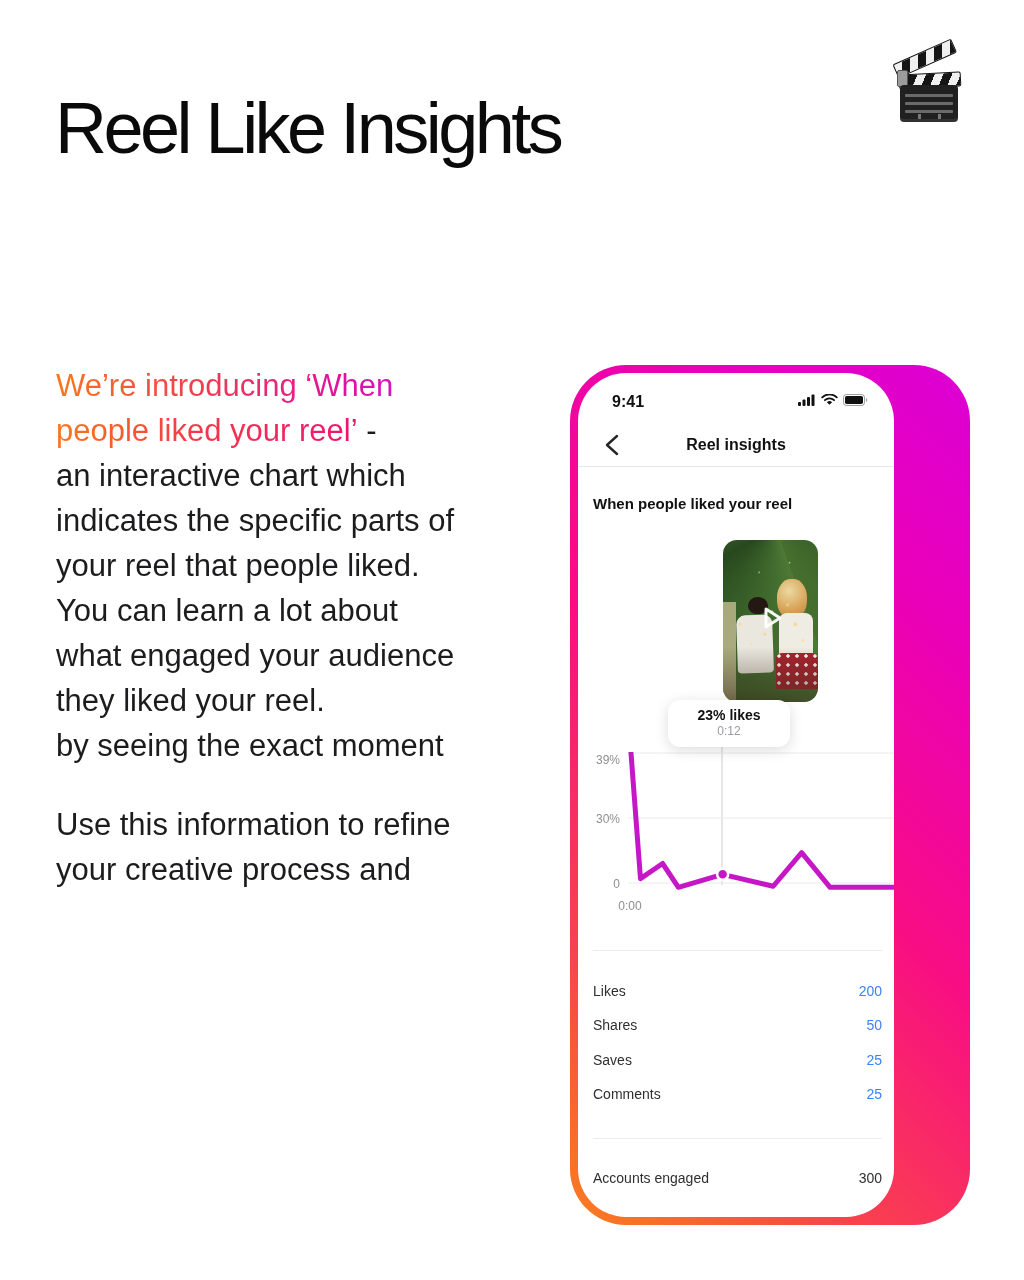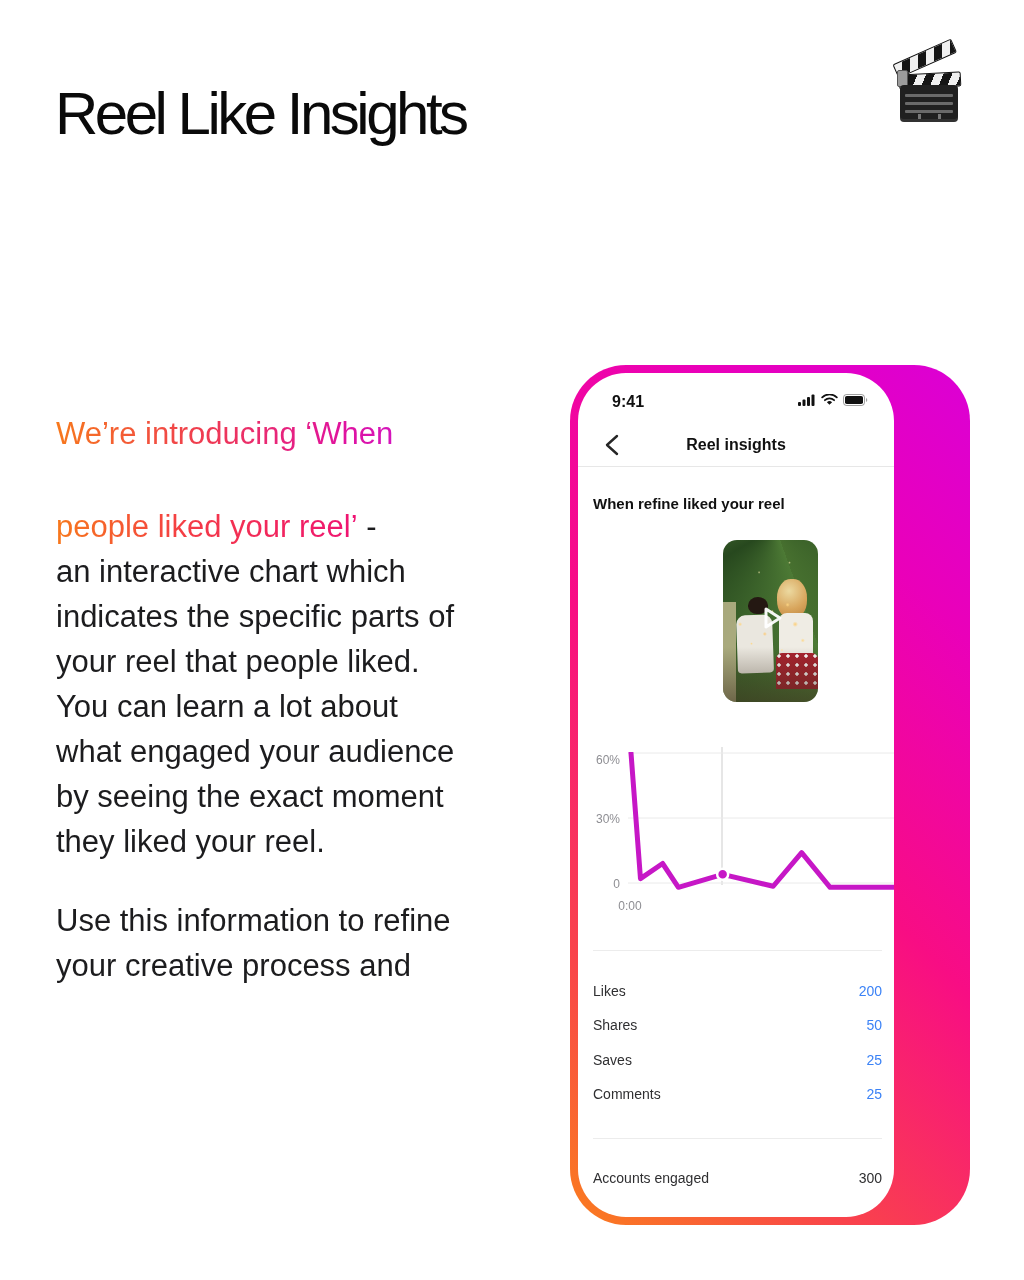--- a/index.html
+++ b/index.html
@@ -1,20 +1,20 @@
 <!DOCTYPE html>
 <html><head>
 <meta charset="utf-8">
 <style>
   html,body{margin:0;padding:0;background:#ffffff;}
   body{width:1024px;height:1280px;position:relative;overflow:hidden;
        font-family:"Liberation Sans","DejaVu Sans",sans-serif;color:#1b1b1b;}
 
   
-  .page-title{position:absolute;left:55px;top:44px;font-size:60px;font-weight:500;
+  .page-title{position:absolute;left:55px;top:44px;font-size:72px;font-weight:500;
               letter-spacing:-3.5px;color:#0a0a0a;line-height:1;}
   .clapper{position:absolute;left:897px;top:52px;width:68px;height:74px;}
   .clap-board{position:absolute;left:3px;top:33px;width:58px;height:37px;background:#202020;
               border-radius:4px;box-shadow:inset 0 -3px 0 rgba(255,255,255,.08);}
   .clap-board .bline{position:absolute;left:5px;right:5px;height:2.5px;background:#6a6a6a;border-radius:1px;}
   .clap-board .bline:nth-child(1){top:9px;}
   .clap-board .bline:nth-child(2){top:17px;}
   .clap-board .bline:nth-child(3){top:25px;}
   .clap-board .tick{position:absolute;bottom:3px;width:3px;height:5px;background:#777;}
   .clap-board .tick.t1{left:18px;}  .clap-board .tick.t2{left:38px;}
@@ -24,21 +24,21 @@
   .clap-arm-up{position:absolute;left:0px;top:10px;width:62px;height:13px;border-radius:2px;
       background:repeating-linear-gradient(115deg,#f0f0f0 0 8px,#151515 8px 16px);
       border:1px solid #101010;transform:rotate(-24deg);transform-origin:4px 12px;}
   .clap-hinge{position:absolute;left:0px;top:18px;width:9px;height:15px;background:#9c9c9c;
       border:1px solid #555;border-radius:2px;}
 
   
   .intro{position:absolute;left:56px;top:363px;width:530px;font-size:31px;line-height:45px;
          color:#1c1c1e;}
   .intro .line{display:block;}
-  .grad{background-clip:text;-webkit-background-clip:text;color:transparent;display:inline-block;margin-top:48px;}
+  .grad{background-clip:text;-webkit-background-clip:text;color:transparent;display:inline-block;}
   .g1{background-image:linear-gradient(90deg,#F7781C 0%,#EF3A52 45%,#E0129E 85%,#D414BC 100%);}
   .g2{background-image:linear-gradient(90deg,#F7781C 0%,#F43A47 45%,#EF1273 100%);text-align:right;}
   .dash{color:#1c1c1e;}
   .para2{margin-top:34px;}
 
   
   .phone{position:absolute;left:570px;top:365px;width:400px;height:860px;border-radius:56px;
      background:linear-gradient(45deg,#FA7E1E 0%,#F9434B 22%,#F80D84 50%,#EA00B9 78%,#DB00D5 100%);
      padding:8px;box-sizing:border-box;}
   .phone-inner{position:relative;width:316px;height:844px;background:#ffffff;border-radius:48px;
@@ -128,22 +128,22 @@
 
 <div class="intro">
   <div>
     <span class="line"><span class="grad g1">We’re introducing ‘When</span></span>
     <span class="line"><span class="grad g2">people liked your reel’</span><span class="dash"> -</span></span>
     <span class="line">an interactive chart which</span>
     <span class="line">indicates the specific parts of</span>
     <span class="line">your reel that people liked.</span>
     <span class="line">You can learn a lot about</span>
     <span class="line">what engaged your audience</span>
+    <span class="line">they liked your reel.</span>
     <span class="line">by seeing the exact moment</span>
-    <span class="line">they liked your reel.</span>
   </div>
   <div class="para2">
     <span class="line">Use this information to refine</span>
     <span class="line">your creative process and</span>
   </div>
 </div>
 
 <div class="phone">
   <div class="phone-inner">
 
@@ -166,39 +166,43 @@
         <path d="M23 4 v4 a2.2 2.2 0 0 0 0-4 Z" fill="#111" fill-opacity="0.4"></path>
       </svg>
     </div>
 
     <svg class="nav-back" viewBox="0 0 22 24">
       <polyline points="15,3 5,12 15,21" fill="none" stroke="#262626" stroke-width="2.4" stroke-linecap="round" stroke-linejoin="round"></polyline>
     </svg>
     <div class="nav-title">Reel insights</div>
     <div class="divider div-header"></div>
 
-    <div class="section-title">When refine liked your reel</div>
+    <div class="section-title">When people liked your reel</div>
 
     <div class="thumb">
       <div class="curtain"></div>
       <div class="person-a-hair"></div>
       <div class="person-a-body"></div>
       <div class="person-b-hair"></div>
       <div class="person-b-body"></div>
       <div class="person-b-skirt"></div>
       <div class="floor"></div>
       <div class="sparkles"></div>
       <svg class="play-btn" viewBox="0 0 38 38">
         <path d="M14 10 L28 19 L14 28 Z" fill="none" stroke="#ffffff" stroke-width="3" stroke-linejoin="round" opacity="0.95"></path>
       </svg>
     </div>
 
+    <div class="tooltip">
+      <div class="tt-title">23% likes</div>
+      <div class="tt-time">0:12</div>
+    </div>
     <div class="vline"></div>
 
-    <div class="ylabel yl-60">60%</div>
+    <div class="ylabel yl-60">39%</div>
     <div class="ylabel yl-30">30%</div>
     <div class="ylabel yl-0">0</div>
     <svg class="chart-svg" viewBox="0 0 322 150">
         <line x1="0" x2="322" y1="1" y2="1" stroke="#EAEAEA" stroke-width="1"></line>
         <line x1="0" x2="322" y1="66" y2="66" stroke="#EAEAEA" stroke-width="1"></line>
         <line x1="0" x2="322" y1="131" y2="131" stroke="#EAEAEA" stroke-width="1"></line>
         <polyline points="3,1 12.48,126.66666666666667 34.6,111.5 50.4,135.33333333333334 94.64,122.33333333333333 145.20000000000002,134.25 173.64000000000001,100.66666666666667 202.08,135.33333333333334 319,135.33333333333334" fill="none" stroke="#C617C6" stroke-width="5" stroke-linejoin="round" stroke-linecap="round"></polyline>
         <circle cx="94.64" cy="122.33333333333333" r="5.5" fill="#C617C6" stroke="#ffffff" stroke-width="2.5"></circle>
       </svg>
     <div class="xlabel xl-0">0:00</div>

